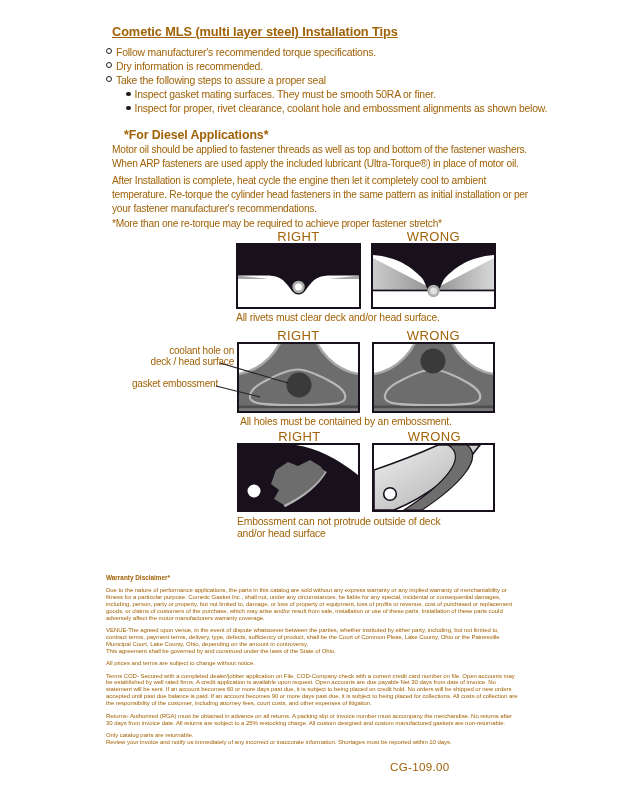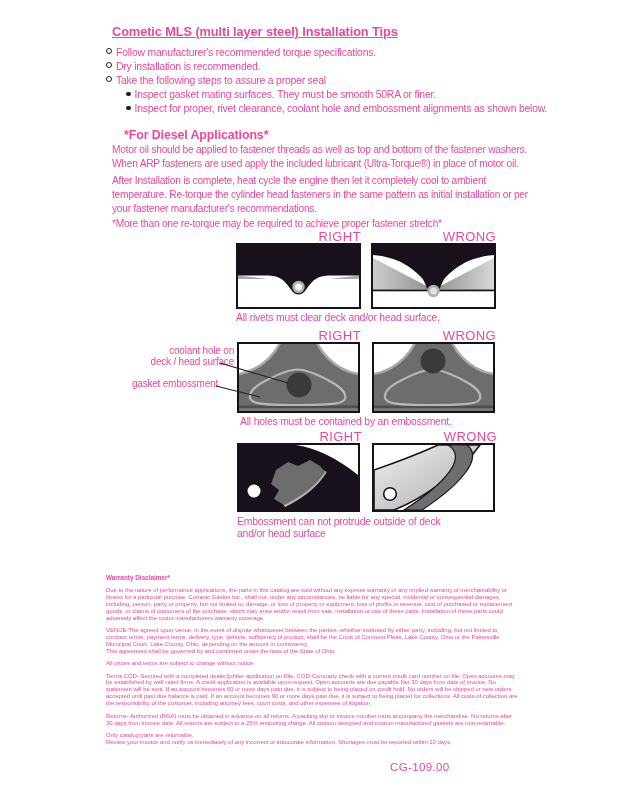--- a/index.html
+++ b/index.html
@@ -1,37 +1,37 @@
 <!DOCTYPE html>
 <html><head>
 <meta charset="utf-8">
 <style>
   html,body{margin:0;padding:0;background:#ffffff;}
   .page{position:relative;width:618px;height:800px;background:#ffffff;overflow:hidden;
-        font-family:"Liberation Sans",sans-serif;color:#ec4899;text-decoration:underline;}
+        font-family:"Liberation Sans",sans-serif;color:#a16207;text-decoration:underline;}
   .abs{position:absolute;}
 
   .title{left:112px;top:24px;font-size:12.8px;font-weight:bold;letter-spacing:-0.1px;
          text-decoration:underline;margin:0;}
 
   .tips{left:106px;top:46px;font-size:10.4px;line-height:14px;letter-spacing:-0.2px;white-space:nowrap;}
   .tip{height:14px;}
   .ring{display:inline-block;width:4px;height:4px;border:1px solid #231f20;border-radius:50%;
         margin-right:4px;vertical-align:2px;}
   .dot{display:inline-block;width:4.5px;height:4.5px;background:#231f20;border-radius:50%;
        margin-right:4px;vertical-align:2px;}
   .sub{margin-left:20px;}
 
   .h-diesel{left:112px;top:116px;font-size:12.4px;font-weight:bold;margin:12px;letter-spacing:-0.1px;}
   .para{left:112px;width:430px;font-size:10.2px;line-height:13.9px;letter-spacing:-0.25px;}
   #para1{top:133px;}
   #para2{top:164px;}
   #note{top:207px;}
 
-  .dg-label{position:absolute;width:125px;text-align:right;font-size:13px;letter-spacing:0.4px;}
+  .dg-label{position:absolute;width:125px;text-align:center;font-size:13px;letter-spacing:0.4px;}
   .panel{position:absolute;border:2px solid #18111c;background:#fff;}
   .panel svg{display:block;width:100%;height:100%;}
   #p1r{left:236px;top:243px;width:121px;height:62px;}
   #p1w{left:371px;top:243px;width:121px;height:62px;}
   #p2r{left:237px;top:342px;width:119px;height:67px;}
   #p2w{left:372px;top:342px;width:119px;height:67px;}
   #p3r{left:237px;top:443px;width:119px;height:65px;}
   #p3w{left:372px;top:443px;width:119px;height:65px;}
 
   .caption{position:absolute;font-size:10.4px;line-height:12.3px;letter-spacing:-0.2px;}
@@ -54,21 +54,21 @@
 </style>
 </head>
 <body>
 
 <div class="page">
 
   <h1 class="abs title">Cometic MLS (multi layer steel) Installation Tips</h1>
 
   <div class="abs tips">
     <div class="tip"><span class="ring"></span><span>Follow manufacturer's recommended torque specifications.</span></div>
-    <div class="tip"><span class="ring"></span><span>Dry installation is recommended.</span></div>
+    <div class="tip"><span class="ring"></span><span>Dry information is recommended.</span></div>
     <div class="tip"><span class="ring"></span><span>Take the following steps to assure a proper seal</span></div>
     <div class="tip sub"><span class="dot"></span><span>Inspect gasket mating surfaces.  They must be smooth 50RA or finer.</span></div>
     <div class="tip sub"><span class="dot"></span><span>Inspect for proper, rivet clearance, coolant hole and embossment alignments as shown below.</span></div>
   </div>
 
   <h2 class="abs h-diesel">*For Diesel Applications*</h2>
   <p class="abs para" id="para1">Motor oil should be applied to fastener threads as well as top and bottom of the fastener washers. When ARP fasteners are used apply the included lubricant (Ultra-Torque®) in place of motor oil.</p>
   <p class="abs para" id="para2">After Installation is complete, heat cycle the engine then let it completely cool to ambient temperature. Re-torque the cylinder head fasteners in the same pattern as initial installation or per your fastener manufacturer's recommendations.</p>
   <p class="abs para" id="note">*More than one re-torque may be required to achieve proper fastener stretch*</p>
 

